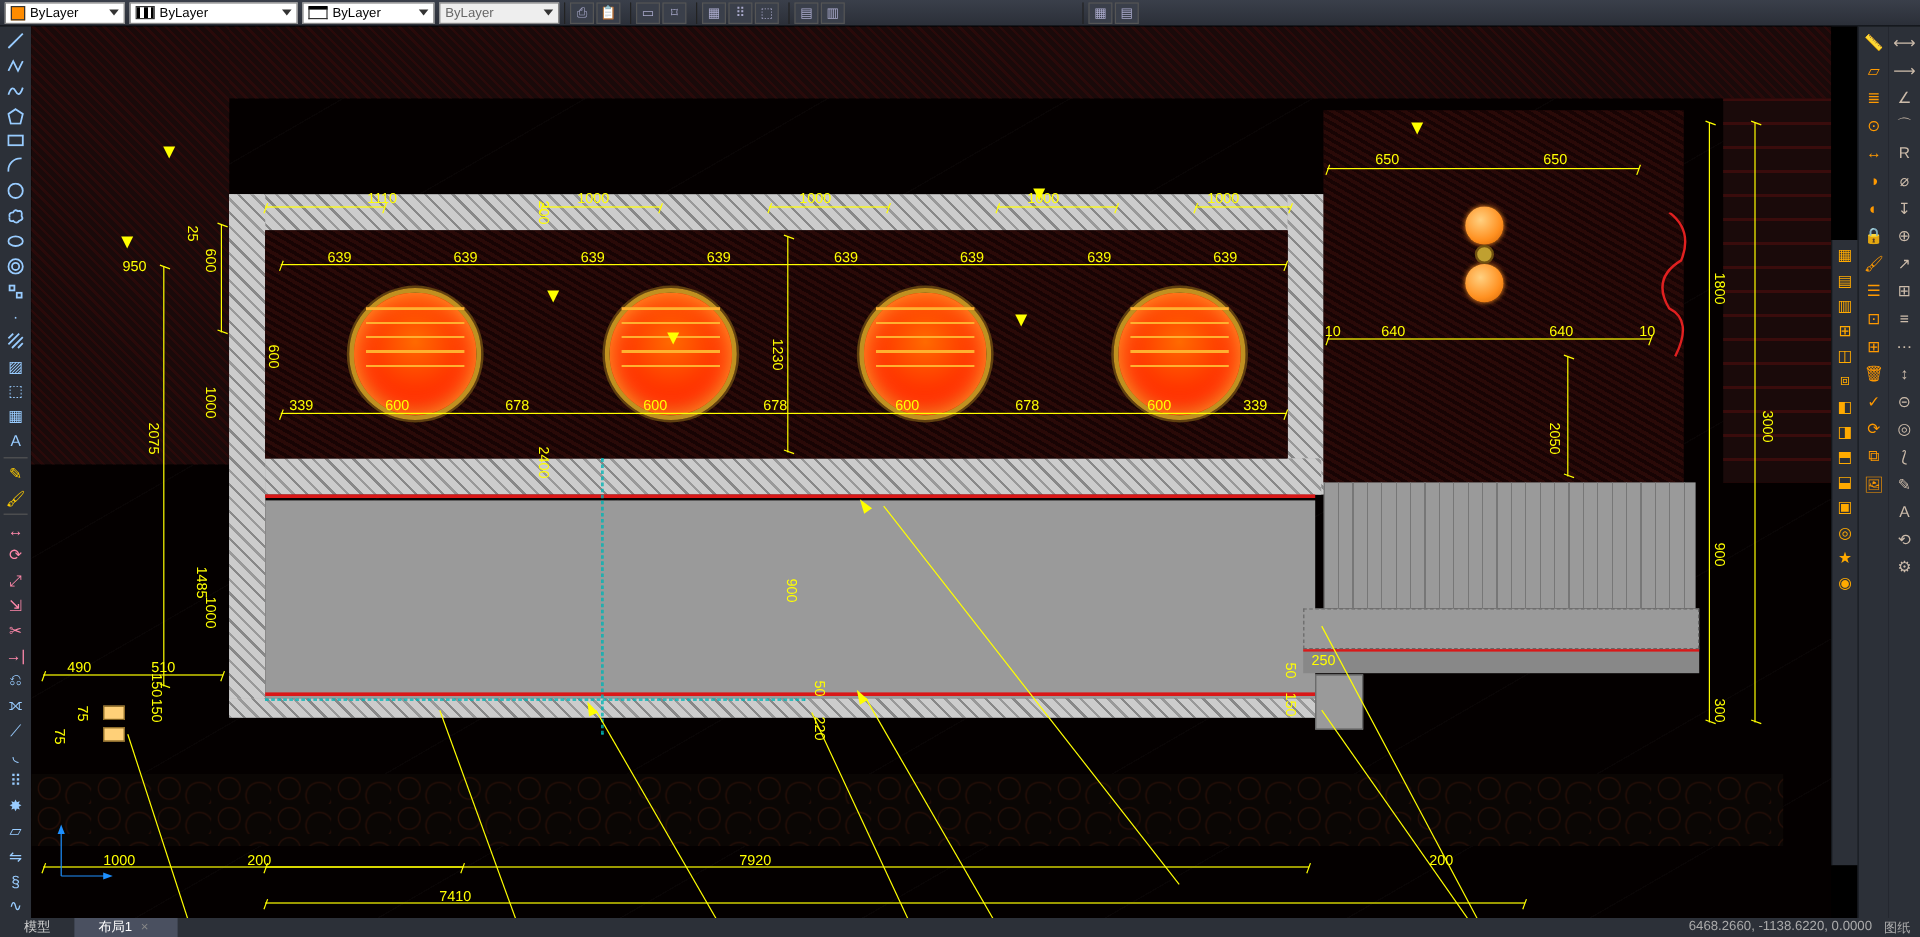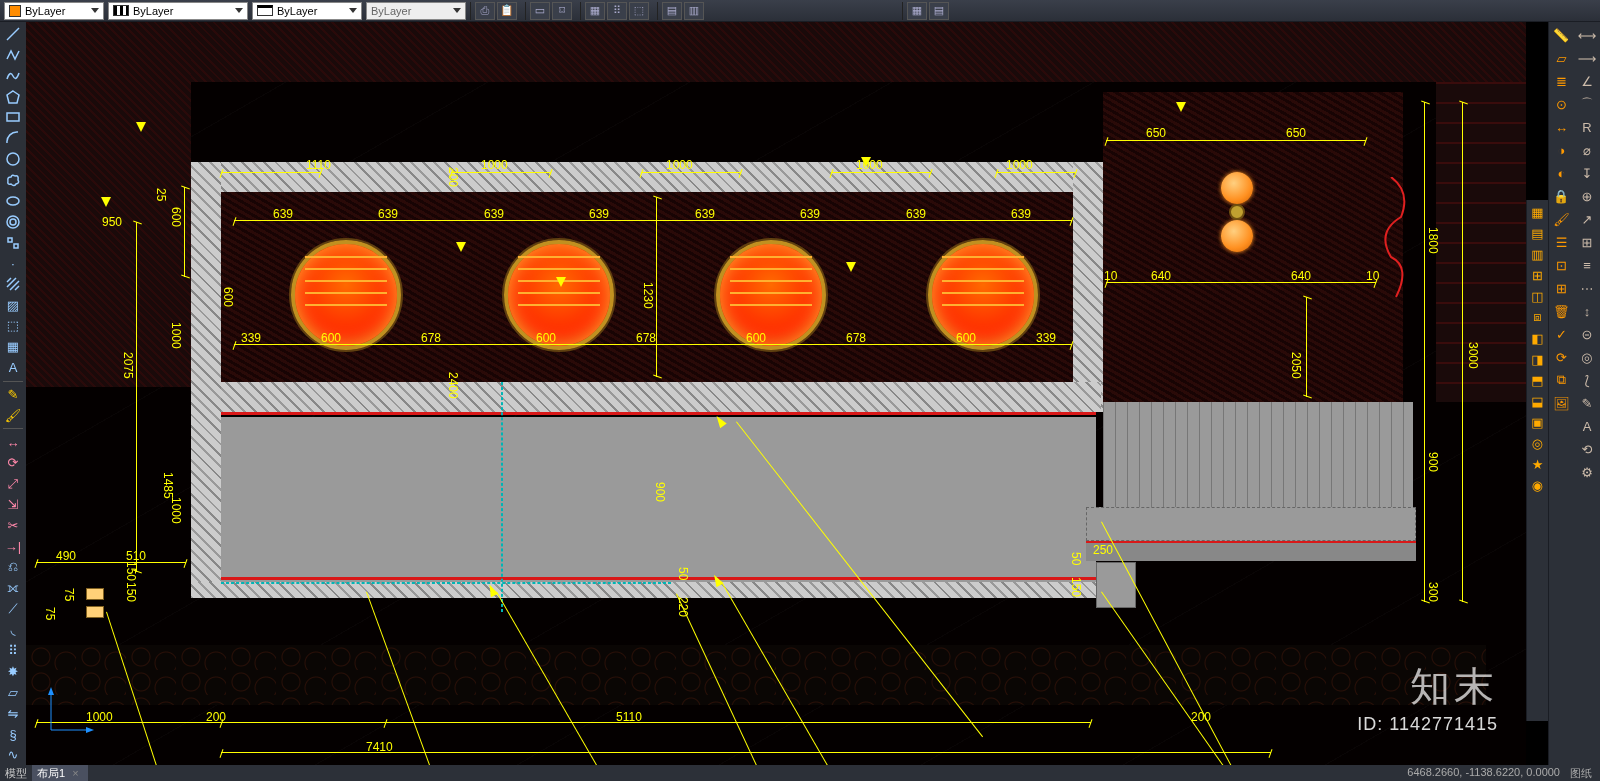--- a/index.html
+++ b/index.html
@@ -57,21 +57,21 @@
 .dimline-h::before{left:0}.dimline-h::after{right:0}
 .dimline-v{position:absolute;border-left:1px solid #ff0;width:0}
 .dimline-v::before,.dimline-v::after{content:"";position:absolute;left:-4px;height:1px;width:9px;background:#ff0;transform:rotate(20deg)}
 .dimline-v::before{top:0}.dimline-v::after{bottom:0}
 .arrow{position:absolute;width:0;height:0;border-left:5px solid transparent;border-right:5px solid transparent;border-top:10px solid #ff0}
 .leader{position:absolute;background:#ff0;width:1px;transform-origin:top left}
 .lead-arrow{position:absolute;border-top:4px solid transparent;border-bottom:4px solid transparent;border-right:12px solid #ff0}
 
 
 .bottombar{position:absolute;left:0;right:0;bottom:0;height:16px;background:#2c3038;display:flex;align-items:center;font-size:11px;color:#aaa}
-.tab{padding:0 5px;height:16px;line-height:16px;color:#ccc;cursor:pointer}
+.tab{padding:0 20px;height:16px;line-height:16px;color:#ccc;cursor:pointer}
 .tab.active{background:#4a5060;color:#fff}
 .closex{padding:0 4px;color:#888}
 .status-r{margin-left:auto;display:flex;gap:10px;padding-right:8px}
 
 
 .brand{position:absolute;right:28px;bottom:30px;text-align:right;color:rgba(255,255,255,.7);pointer-events:none}
 .brand .cn{font-size:40px;font-weight:400;letter-spacing:4px}
 .brand .id{font-size:18px;letter-spacing:1px;color:rgba(255,255,255,.85)}
 
 .axis{position:absolute;left:20px;bottom:30px;pointer-events:none}
@@ -405,43 +405,39 @@
   <div class="dim" style="left:1043px;top:530px;writing-mode:vertical-rl">50</div>
 
   <div class="dimline-h" style="left:10px;top:540px;width:150px"></div>
   <div class="dim" style="left:30px;top:527px">490</div>
   <div class="dim" style="left:100px;top:527px">510</div>
   <div class="dim" style="left:76px;top:193px">950</div>
   <div class="dimline-h" style="left:10px;top:700px;width:350px"></div>
   <div class="dim" style="left:60px;top:688px">1000</div>
   <div class="dim" style="left:180px;top:688px">200</div>
   <div class="dimline-h" style="left:195px;top:700px;width:870px"></div>
-  <div class="dim" style="left:590px;top:688px">5110</div>
+  <div class="dim" style="left:590px;top:688px">7920</div>
   <div class="dim" style="left:1165px;top:688px">200</div>
   <div class="dimline-h" style="left:195px;top:730px;width:1050px"></div>
   <div class="dim" style="left:340px;top:718px">7410</div>
 
   <div class="dim" style="left:17px;top:585px;writing-mode:vertical-rl">75</div>
   <div class="dim" style="left:36px;top:566px;writing-mode:vertical-rl">75</div>
   <div class="dim" style="left:98px;top:560px;writing-mode:vertical-rl">150</div>
   <div class="dim" style="left:98px;top:539px;writing-mode:vertical-rl">150</div>
   <div style="position:absolute;left:60px;top:566px;width:18px;height:12px;background:#ffd078;border:1px solid #806020"></div>
   <div style="position:absolute;left:60px;top:584px;width:18px;height:12px;background:#ffd078;border:1px solid #806020"></div>
 
   <svg class="axis" width="50" height="50">
     <line x1="5" y1="45" x2="5" y2="5"></line>
       <line x1="5" y1="45" x2="45" y2="45"></line>
     <polygon points="5,2 2,10 8,10" fill="#1e90ff"></polygon>
       <polygon points="48,45 40,42 40,48" fill="#1e90ff"></polygon>
   </svg>
 
-  <div class="brand">
-    <div class="cn">知末</div>
-    <div class="id">ID: 1142771415</div>
-  </div>
 </div>
 
 <div class="bottombar">
   <div class="tab">模型</div>
   <div class="tab active">
     <span>布局1</span>
     <span class="closex">×</span>
   </div>
   <div class="status-r">
     <span>6468.2660, -1138.6220, 0.0000</span>

